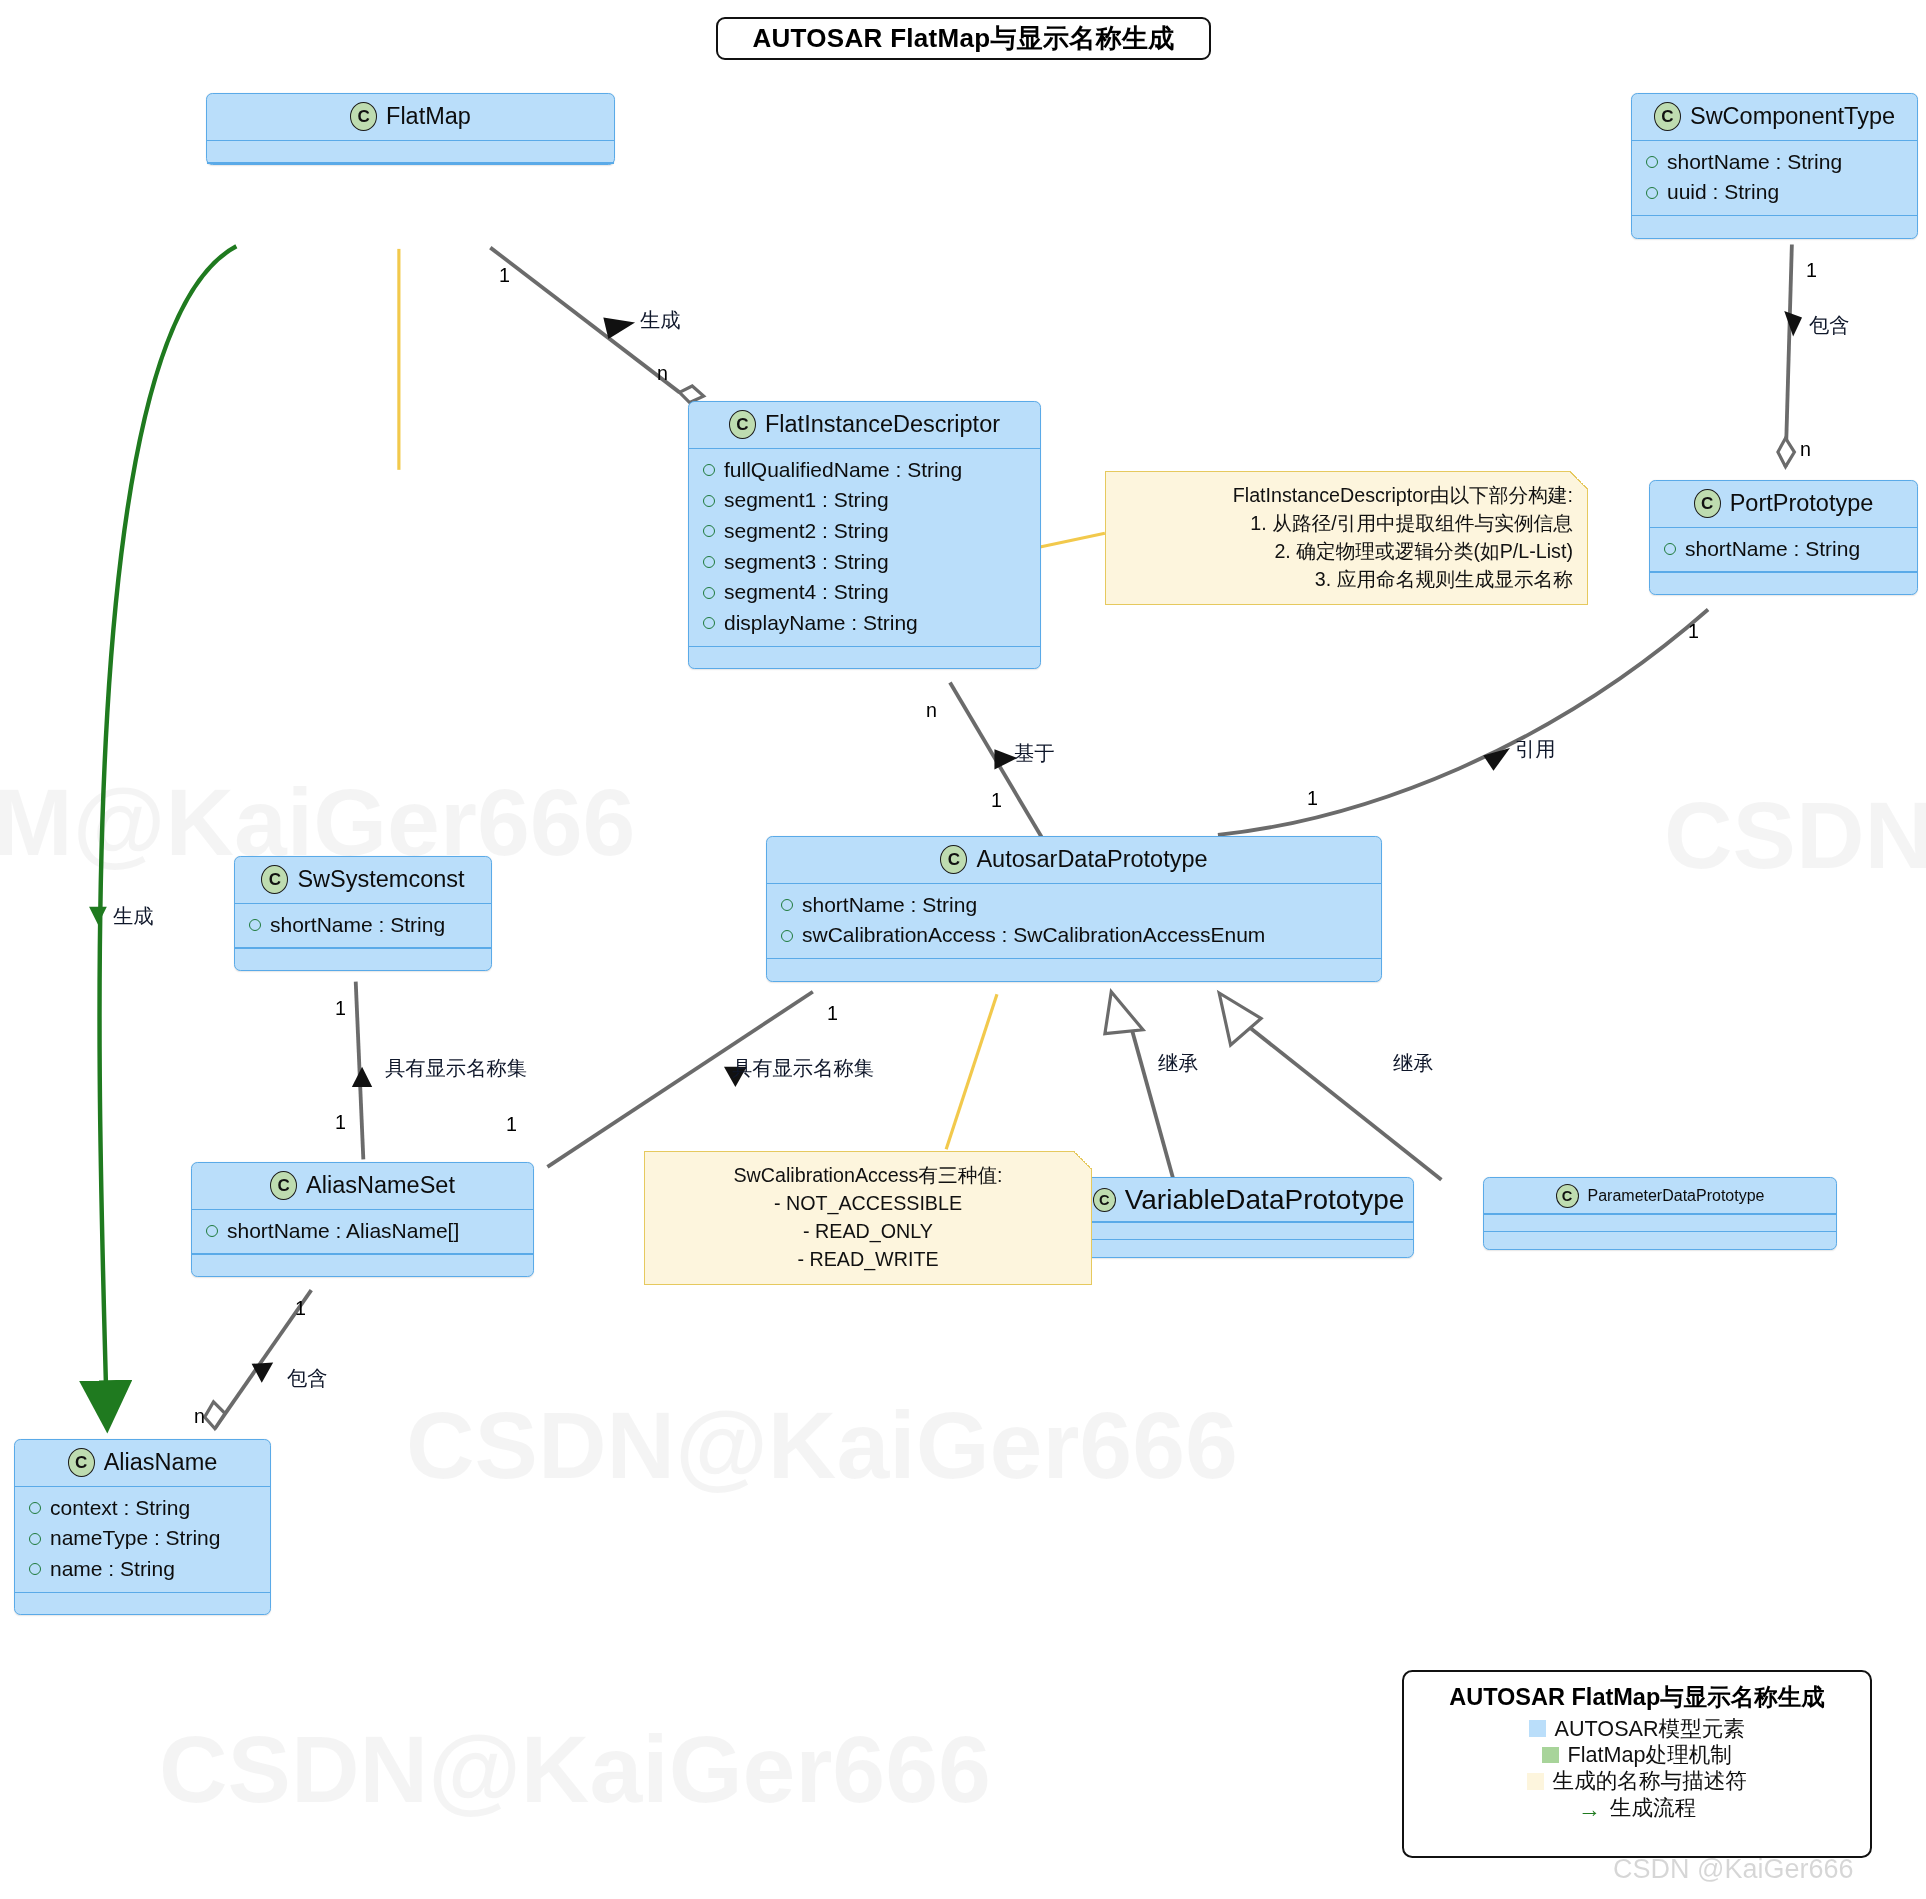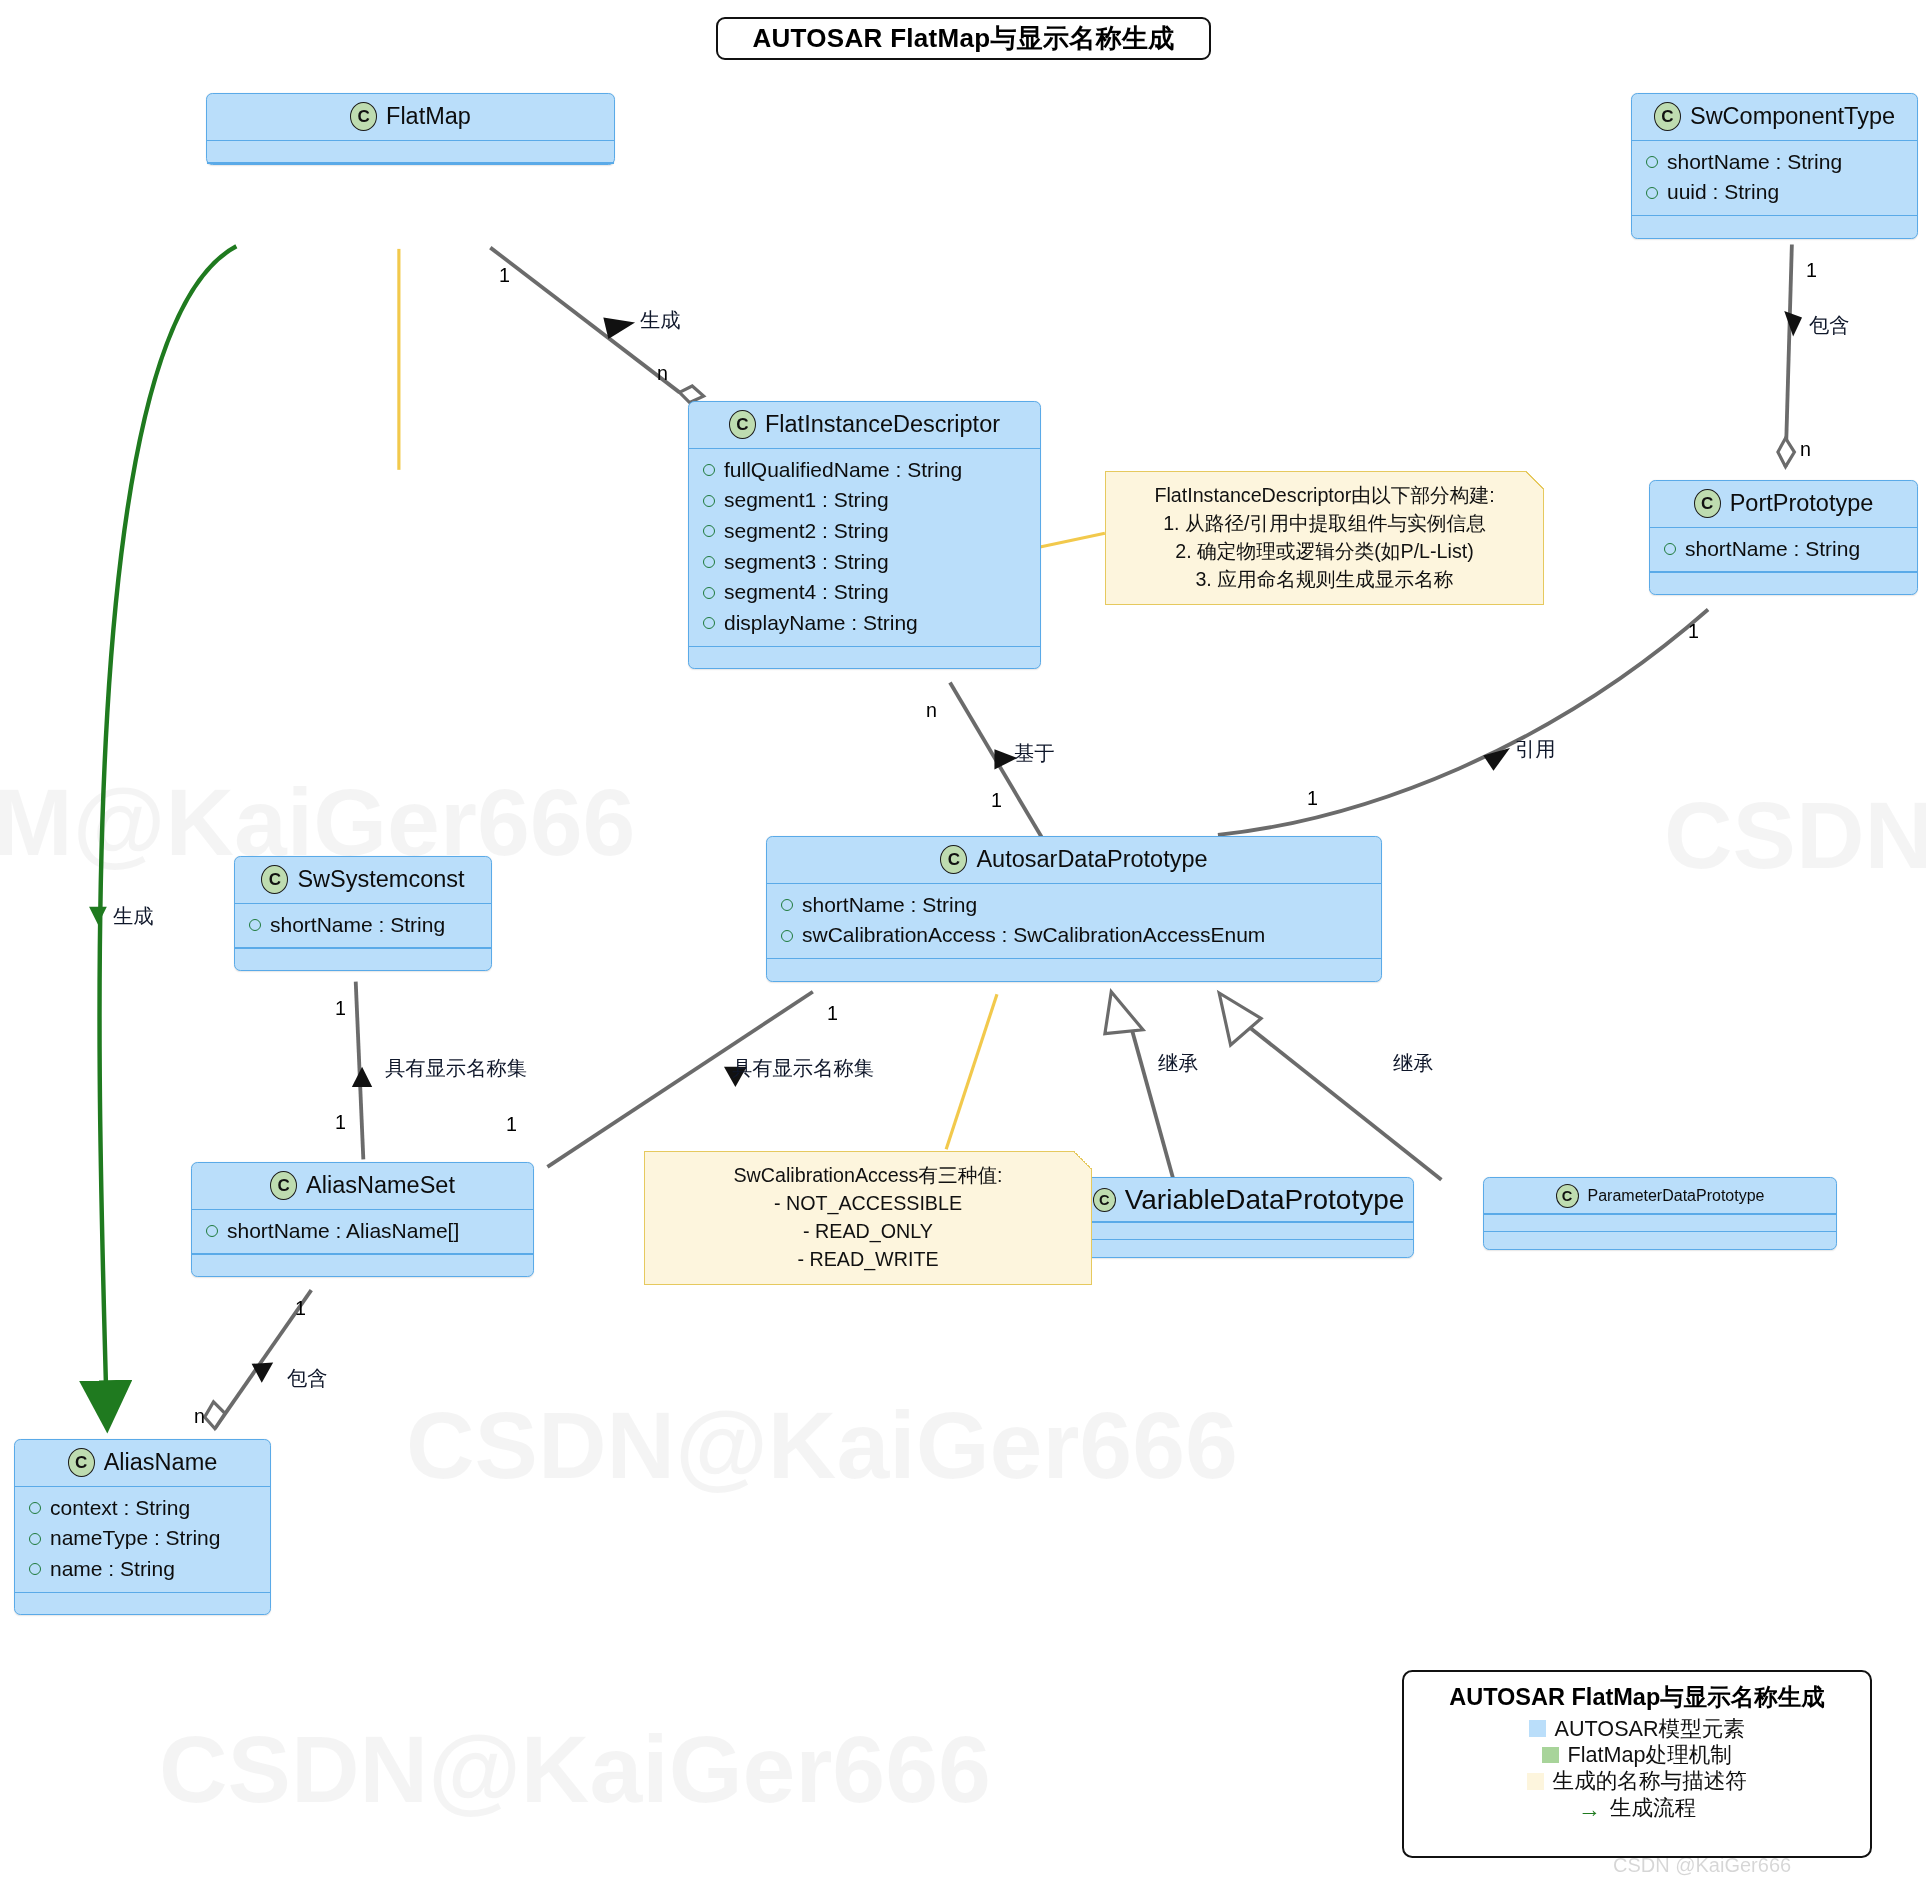--- a/index.html
+++ b/index.html
@@ -23,21 +23,21 @@
     font-size: 95px;
     font-weight: 700;
     white-space: nowrap;
     user-select: none;
     pointer-events: none;
     font-family: "Liberation Sans", sans-serif;
   }
   .wm-small {
     position: absolute;
     color: rgba(0,0,0,0.16);
-    font-size: 20px;
+    font-size: 27px;
     white-space: nowrap;
     user-select: none;
     pointer-events: none;
     text-align: center;
   }
 
   
   #title {
     position: absolute;
     left: 716px; top: 16.5px;
@@ -382,21 +382,21 @@
       <div class="attr">
         <span class="bullet-open"></span>
         <span>name : String</span>
       </div>
     </div>
     <div class="sep"></div>
     <div class="cls-body empty"></div>
   </div>
 
 
-  <div class="note" style="left:1105px; top:471px; width:439px;">
+  <div class="note" style="left:1105px; top:471px; width:483px;text-align:right;">
     <span class="dogear"></span>
     <div class="note-line">FlatInstanceDescriptor由以下部分构建:</div>
     <div class="note-line">1. 从路径/引用中提取组件与实例信息</div>
     <div class="note-line">2. 确定物理或逻辑分类(如P/L-List)</div>
     <div class="note-line">3. 应用命名规则生成显示名称</div>
   </div>
 
   <div class="note" style="left:644px; top:1151px; width:448px;">
     <span class="dogear"></span>
     <div class="note-line">SwCalibrationAccess有三种值:</div>

